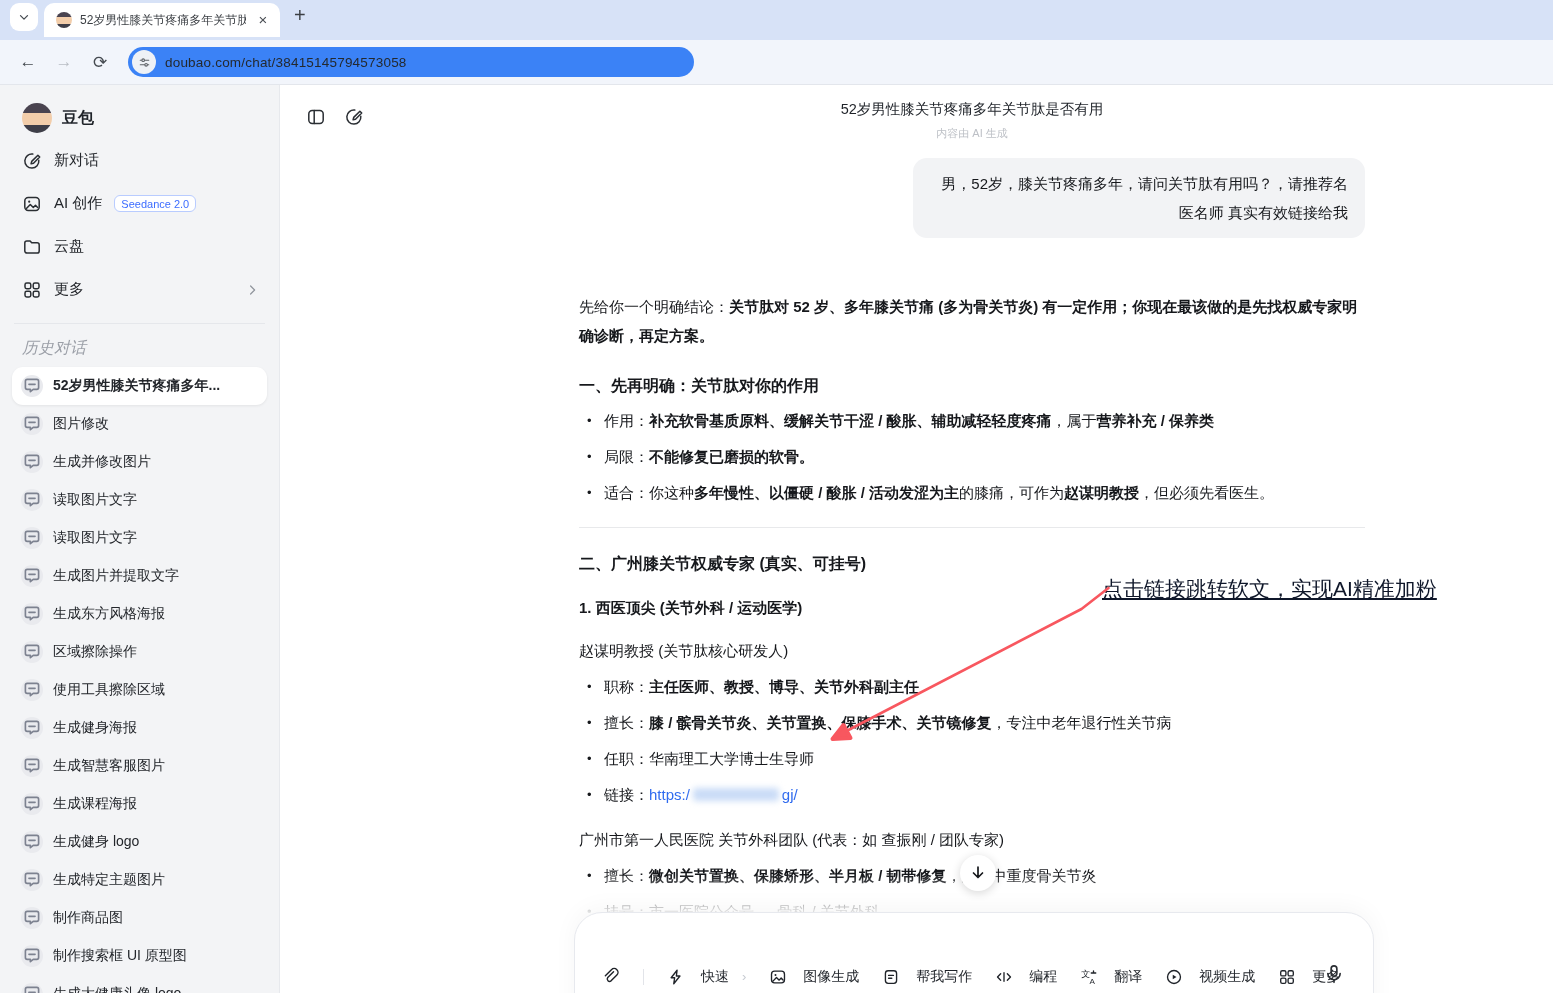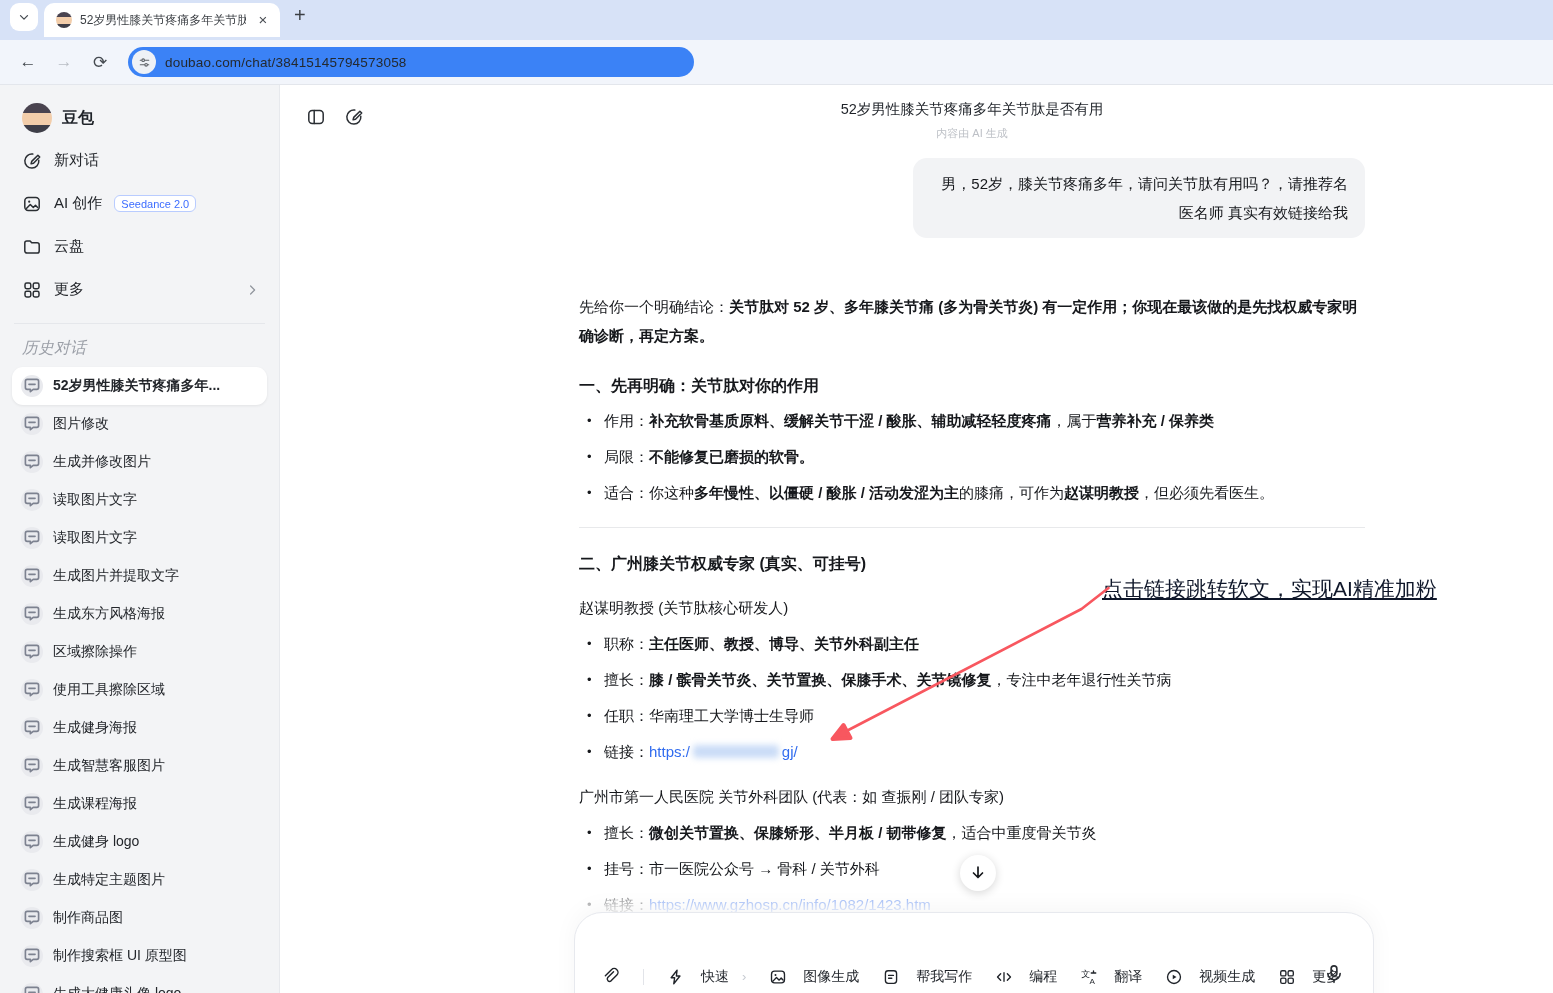--- a/index.html
+++ b/index.html
@@ -348,20 +348,21 @@
         <div class="user-bubble">男，52岁，膝关节疼痛多年，请问关节肽有用吗？，请推荐名医名师 真实有效链接给我</div>
       </div>
       <div class="answer" id="answer">
           <div class="blk-p"><span>先给你一个明确结论：</span><span class="bold">关节肽对 52 岁、多年膝关节痛 (多为骨关节炎) 有一定作用；你现在最该做的是先找权威专家明确诊断，再定方案。</span></div>
           <div class="blk-h3">一、先再明确：关节肽对你的作用</div>
           <div class="blk-li"><span>作用：</span><span class="bold">补充软骨基质原料、缓解关节干涩 / 酸胀、辅助减轻轻度疼痛</span><span>，属于</span><span class="bold">营养补充 / 保养类</span></div>
           <div class="blk-li"><span>局限：</span><span class="bold">不能修复已磨损的软骨。</span></div>
           <div class="blk-li"><span>适合：你这种</span><span class="bold">多年慢性、以僵硬 / 酸胀 / 活动发涩为主</span><span>的膝痛，可作为</span><span class="bold">赵谋明教授</span><span>，但必须先看医生。</span></div>
           <div class="blk-hr"></div>
           <div class="blk-h3">二、广州膝关节权威专家 (真实、可挂号)</div>
+          <div class="blk-h4">1. 西医顶尖 (关节外科 / 运动医学)</div>
           <div class="blk-b">赵谋明教授 (关节肽核心研发人)</div>
           <div class="blk-li"><span>职称：</span><span class="bold">主任医师、教授、博导、关节外科副主任</span></div>
           <div class="blk-li"><span>擅长：</span><span class="bold">膝 / 髌骨关节炎、关节置换、保膝手术、关节镜修复</span><span>，专注中老年退行性关节病</span></div>
           <div class="blk-li"><span>任职：华南理工大学博士生导师</span></div>
           <div class="blk-li"><span>链接：</span><span class="link">https:/</span><span class="blur-chip"></span><span class="link">gj/</span></div>
           <div class="blk-b">广州市第一人民医院 关节外科团队 (代表：如 查振刚 / 团队专家)</div>
           <div class="blk-li"><span>擅长：</span><span class="bold">微创关节置换、保膝矫形、半月板 / 韧带修复</span><span>，适合中重度骨关节炎</span></div>
           <div class="blk-li"><span>挂号：市一医院公众号 → 骨科 / 关节外科</span></div>
           <div class="blk-li"><span>链接：</span><span class="link">https://www.gzhosp.cn/info/1082/1423.htm</span></div>
           <div class="blk-h4 faded">2. 中西医结合 (保膝 + 中医调理，适合不想 / 暂不手术)</div>

